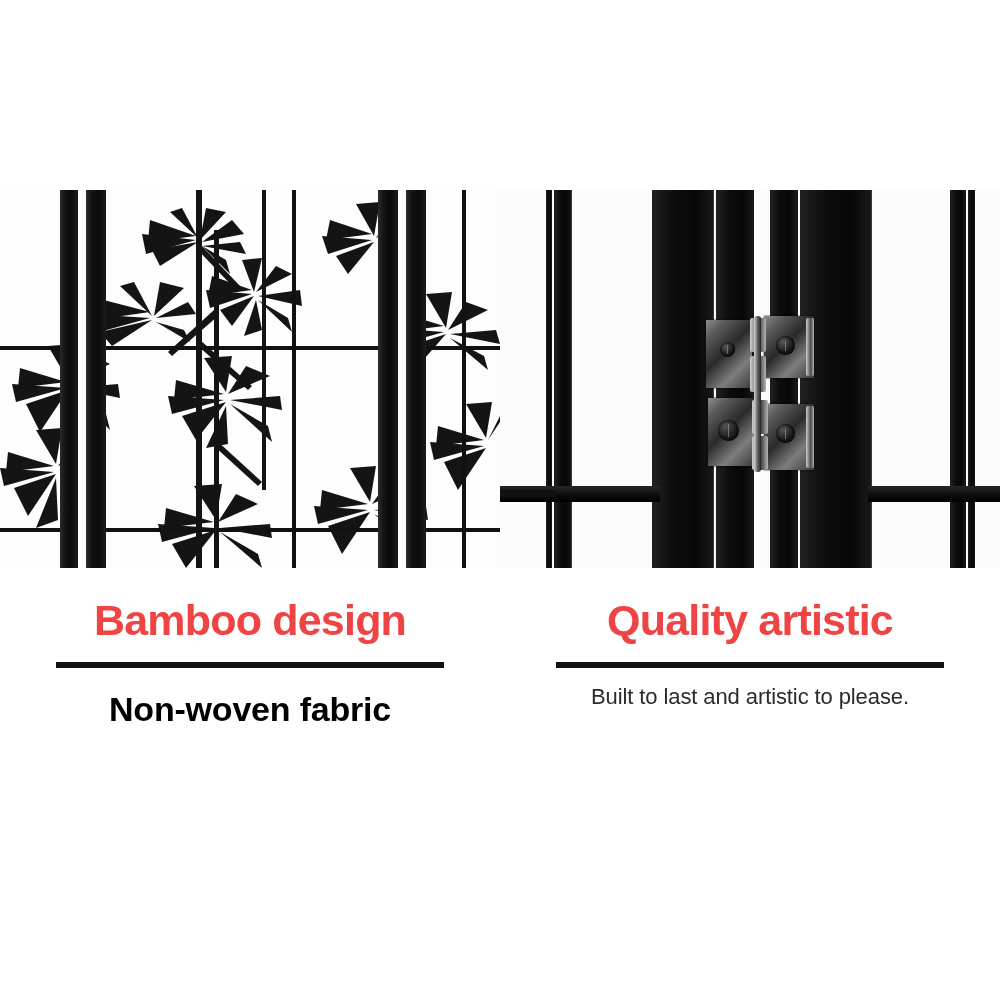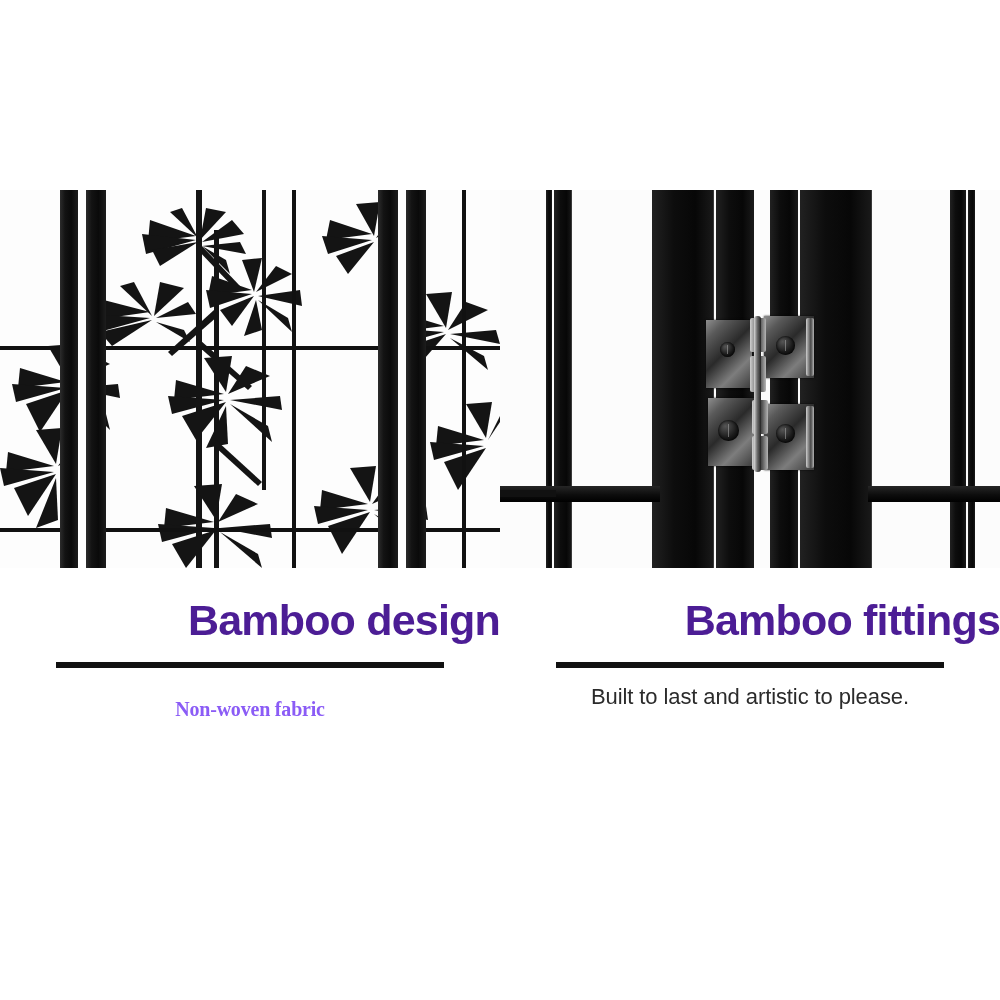--- a/index.html
+++ b/index.html
@@ -88,35 +88,34 @@
   .caption{
     position:absolute;left:0;top:580px;width:500px;
     text-align:center;
   }
   .headline{
     font-family:"Liberation Sans", sans-serif;
     font-weight:bold;
     font-size:43px;
     line-height:52px;
     letter-spacing:-0.8px;
-    color:#4c1d95;
+    color:#ef4444;
     margin:0;
     padding-top:14px;
-    text-align:right;
   }
   .rule{
     width:388px;height:6px;background:#111;
     margin:16px auto 0 auto;
   }
   .subtitle{
-    font-family:Liberation Serif, serif;
+    font-family:Liberation Sans, sans-serif;
     font-weight:bold;
-    font-size:20px;
+    font-size:34px;
     line-height:34px;
-    color:#8b5cf6;
+    color:#000000;
     margin:24px 0 0 0;
     letter-spacing:-0.2px;
   }
   .blurb{
     font-family:"Liberation Sans", sans-serif;
     font-weight:normal;
     font-size:22px;
     line-height:30px;
     color:#2b2b2b;
     margin:14px 0 0 0;
@@ -335,20 +334,20 @@
                 <i></i>
               </div>
             <div class="screw" style="left:70px;top:108px;width:19px;height:19px;">
                 <i></i>
               </div>
           </div>
         </div>
       </div>
 
       <div class="caption">
-        <h2 class="headline">Bamboo fittings</h2>
+        <h2 class="headline">Quality artistic</h2>
         <div class="rule"></div>
         <p class="blurb">Built to last and artistic to please.</p>
       </div>
     </div>
 
   </div>
 </div>
 
 </body></html>

